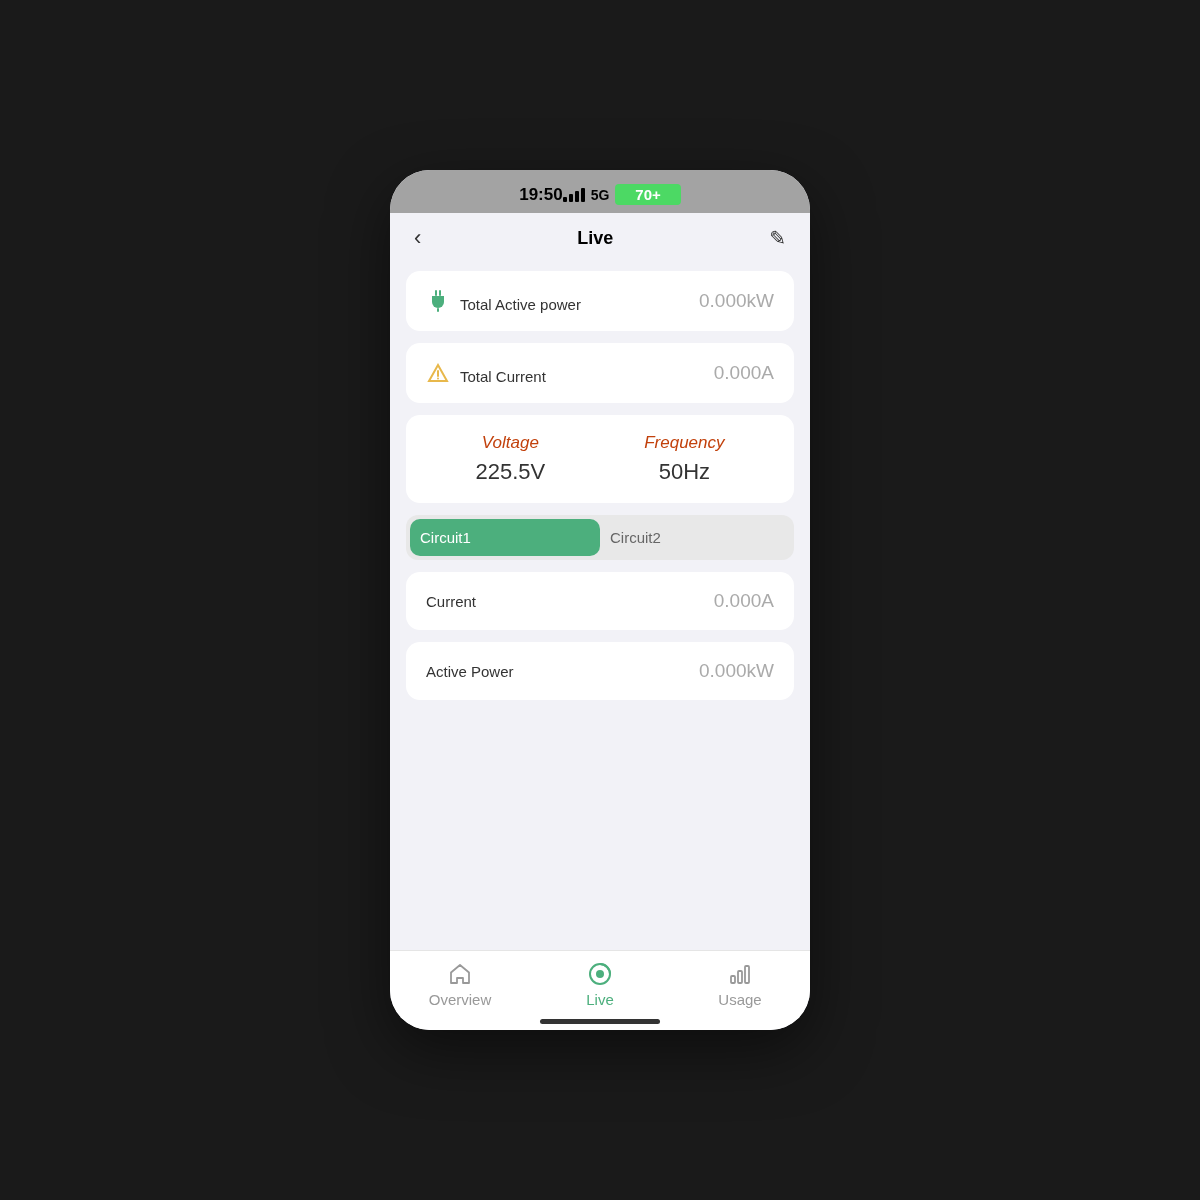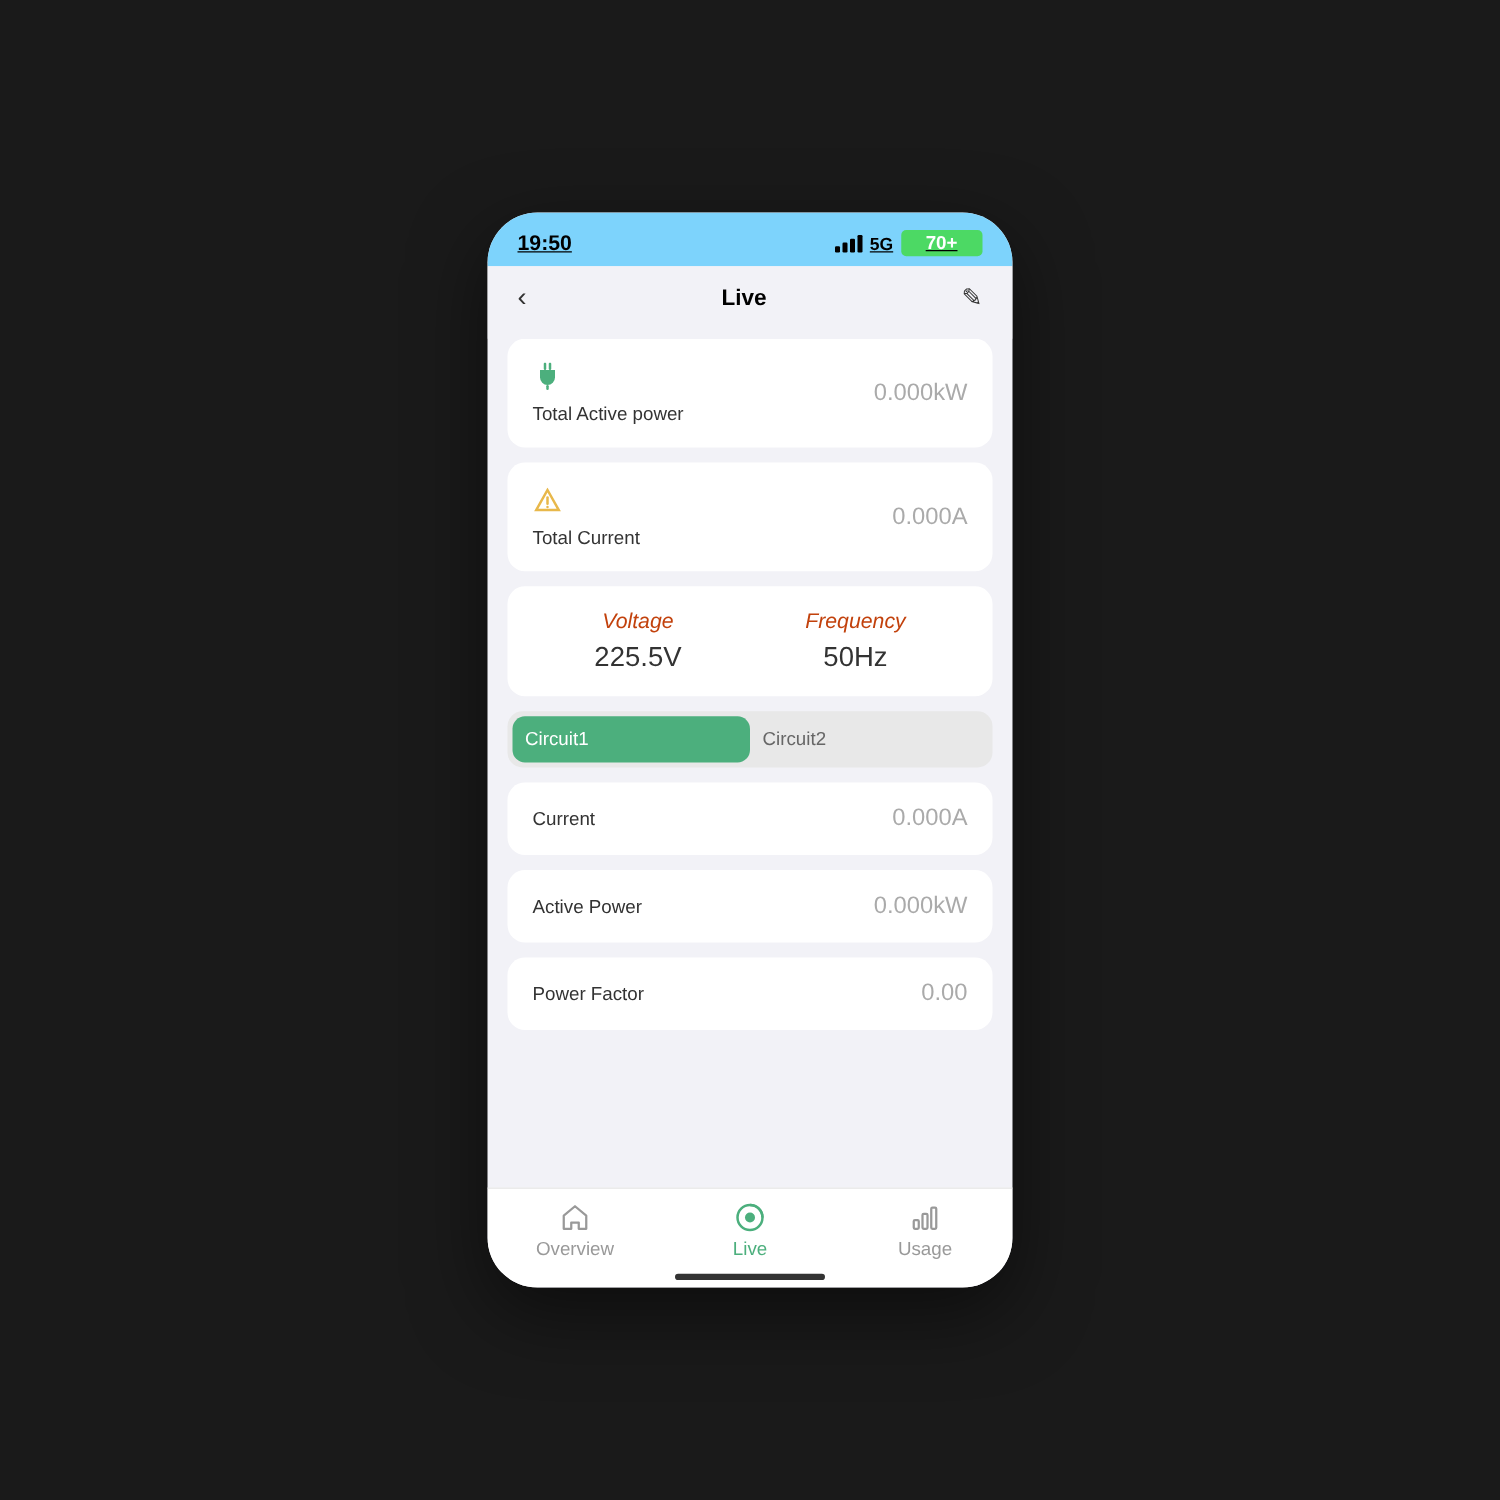--- a/index.html
+++ b/index.html
@@ -18,25 +18,24 @@
       height: 860px;
       background: #f2f2f7;
       border-radius: 40px;
       overflow: hidden;
       position: relative;
       box-shadow: 0 20px 60px rgba(0,0,0,0.5);
     }
 
     .status-bar {
       display: flex;
-      justify-content: space-between;
+      justify-content: center;
       align-items: center;
       padding: 14px 24px 8px;
-      background: #7dd3fc;
-      text-decoration: underline;
+      background: #a3a3a3;
     }
 
     .status-time {
       font-size: 17px;
       font-weight: 600;
       color: #000;
     }
 
     .status-right {
       display: flex;
@@ -118,23 +117,22 @@
     }
 
     .card-row {
       display: flex;
       align-items: center;
       justify-content: space-between;
     }
 
     .card-label-row {
       display: flex;
-      align-items: flex-start;
+      align-items: flex-end;
       gap: 10px;
-      flex-direction: column;
     }
 
     .icon-plug {
       width: 24px;
       height: 24px;
       display: flex;
       align-items: center;
       justify-content: center;
       color: #4caf7d;
       font-size: 18px;
@@ -350,26 +348,20 @@
       </div>
     </div>
 
     <div class="card">
       <div class="card-row">
         <span class="card-label">Active Power</span>
         <span class="card-value">0.000kW</span>
       </div>
     </div>
 
-    <div class="card">
-      <div class="card-row">
-        <span class="card-label">Power Factor</span>
-        <span class="card-value">0.00</span>
-      </div>
-    </div>
 
   </div>
 
   <div class="bottom-nav">
 
     <div class="nav-item">
       <div class="nav-icon">
         <svg width="24" height="24" viewBox="0 0 24 24" fill="none" xmlns="http://www.w3.org/2000/svg">
           <path d="M3 10.5L12 3l9 7.5V21H15v-5h-6v5H3z" stroke="#999" stroke-width="1.8" stroke-linejoin="round" fill="none"></path>
         </svg>

